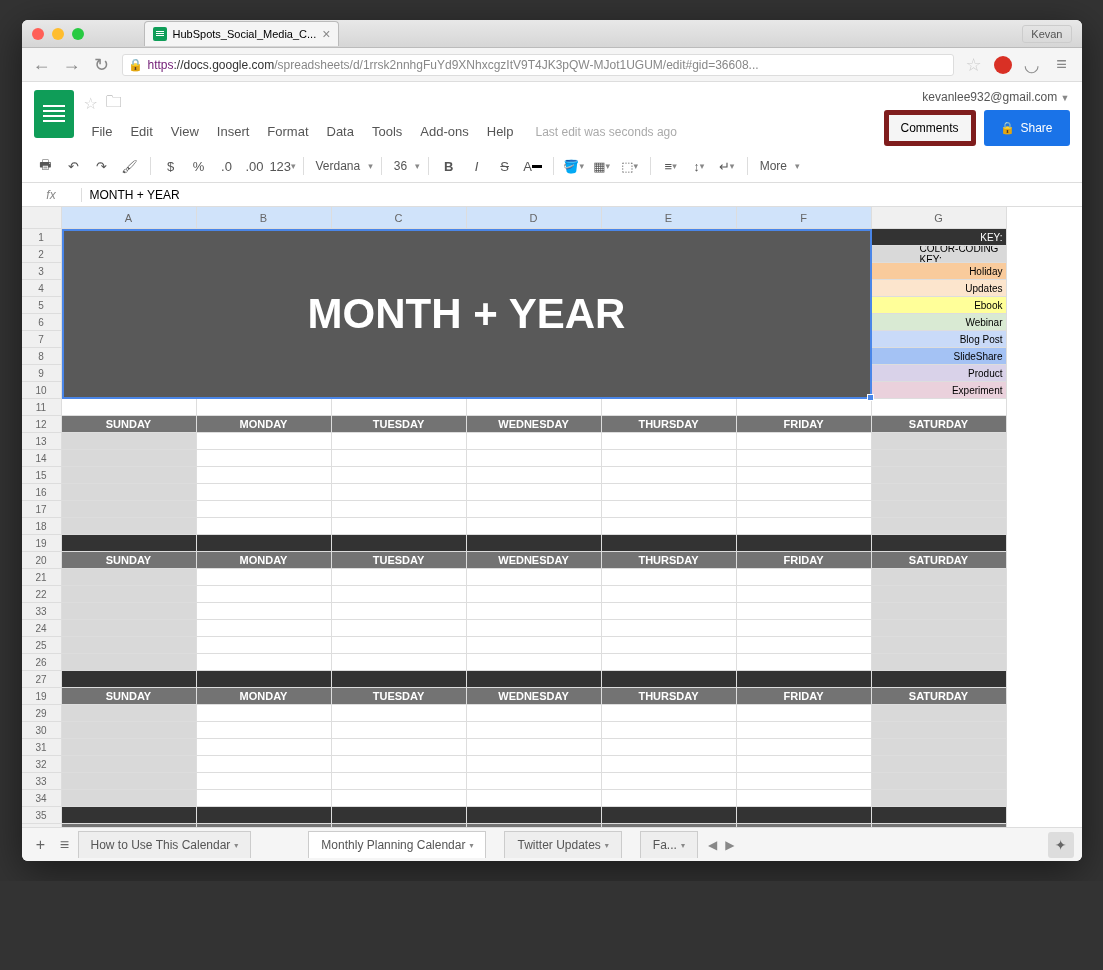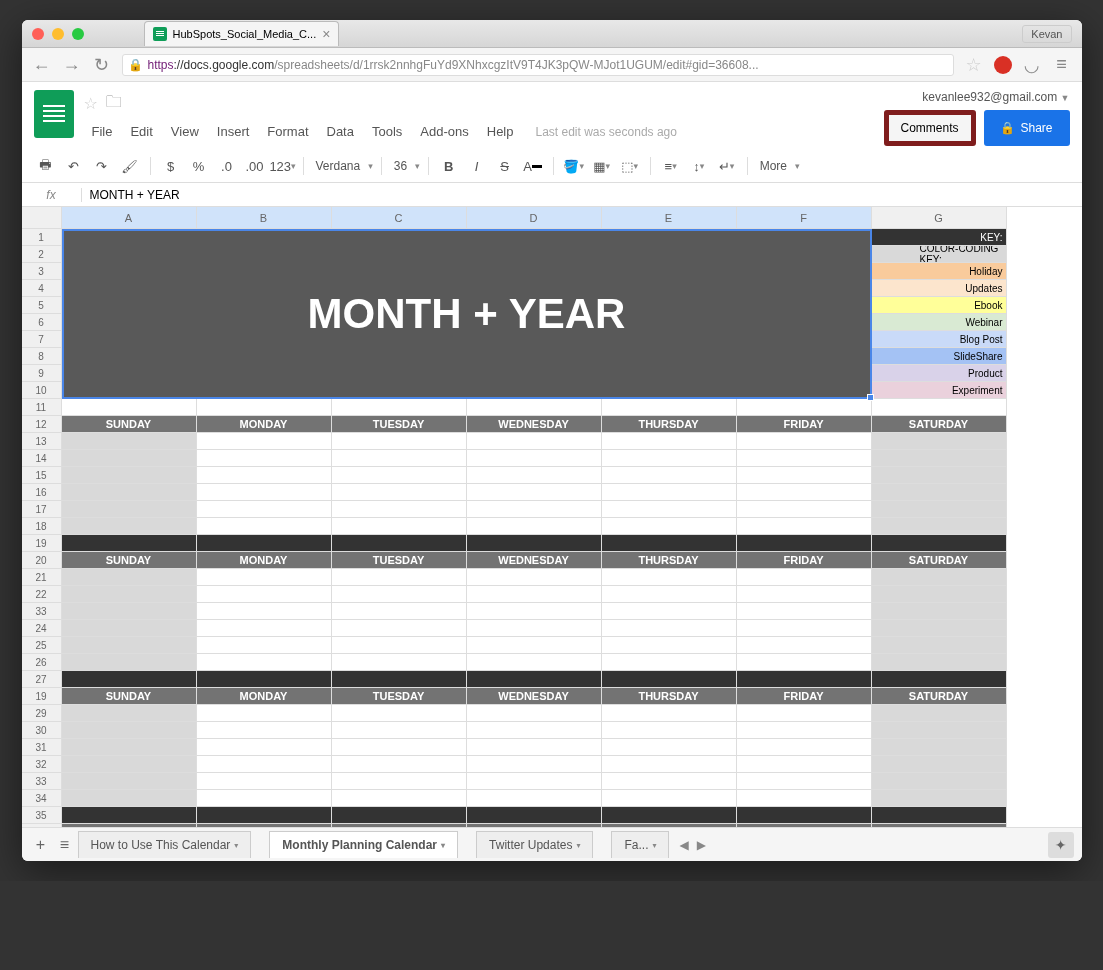--- a/index.html
+++ b/index.html
@@ -60,21 +60,21 @@
 .sel-handle { position:absolute; right:-4px; bottom:-4px; width:7px; height:7px; background:#4a86e8; border:1px solid #fff; }
 .key-cell { background:#d9d9d9; font-weight:normal; justify-content:flex-end; font-size:10px;padding-left:48px; }
 .key-cell.dark { background:#333; color:#fff; }
 .legend-cell { justify-content:flex-end; font-size:10px; }
 .day-header { background:#737373; color:#fff; justify-content:center; font-weight:bold; font-size:11px; height:17px; }
 .dark-row { background:#333; height:17px; }
 .gray-cell { background:#d9d9d9; }
 .sheet-tabs-row { display:flex; align-items:center; height:34px; border-top:1px solid #ddd; background:#f5f5f5; padding:0 8px; gap:2px; }
 .sheet-tabs-btn { width:22px; height:22px; display:flex; align-items:center; justify-content:center; color:#666; cursor:pointer; font-size:16px; }
 .sheet-tab { padding:6px 12px; font-size:12px; color:#555; background:#eee; border:1px solid #ccc; border-bottom:none; cursor:pointer; display:flex; align-items:center; gap:4px; }
-.sheet-tab.active { background:#fff; font-weight:700; }
+.sheet-tab.active { background:#fff; font-weight:400;margin-left:39px; }
 .sheet-tab .arrow { font-size:8px; color:#888; }
 .tab-nav { display:flex; gap:8px; margin-left:8px; }
 .tab-nav-btn { font-size:12px; color:#888; cursor:pointer; }
 .explore-btn { margin-left:auto; width:26px; height:26px; background:#ddd; border-radius:3px; display:flex; align-items:center; justify-content:center; font-size:14px; color:#666; }
 </style>
 </head>
 <body>
 
 <div class="browser-window">
   <div class="titlebar">

